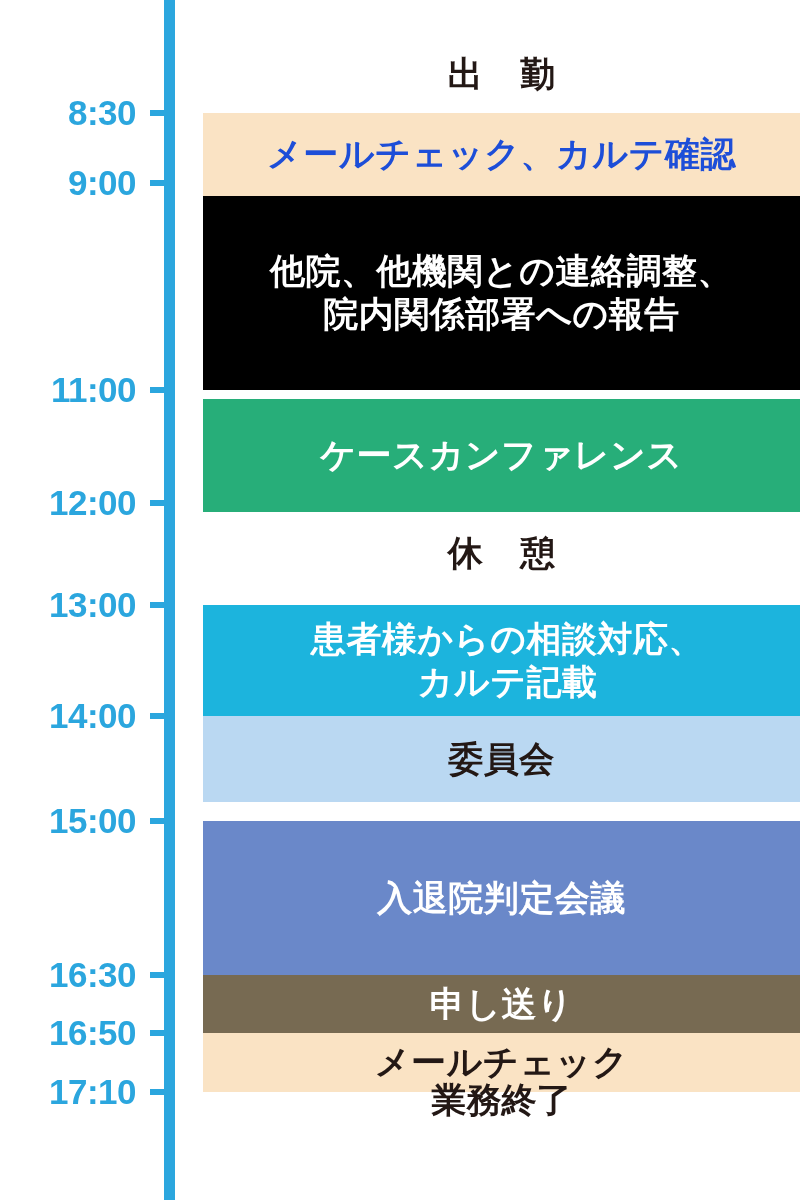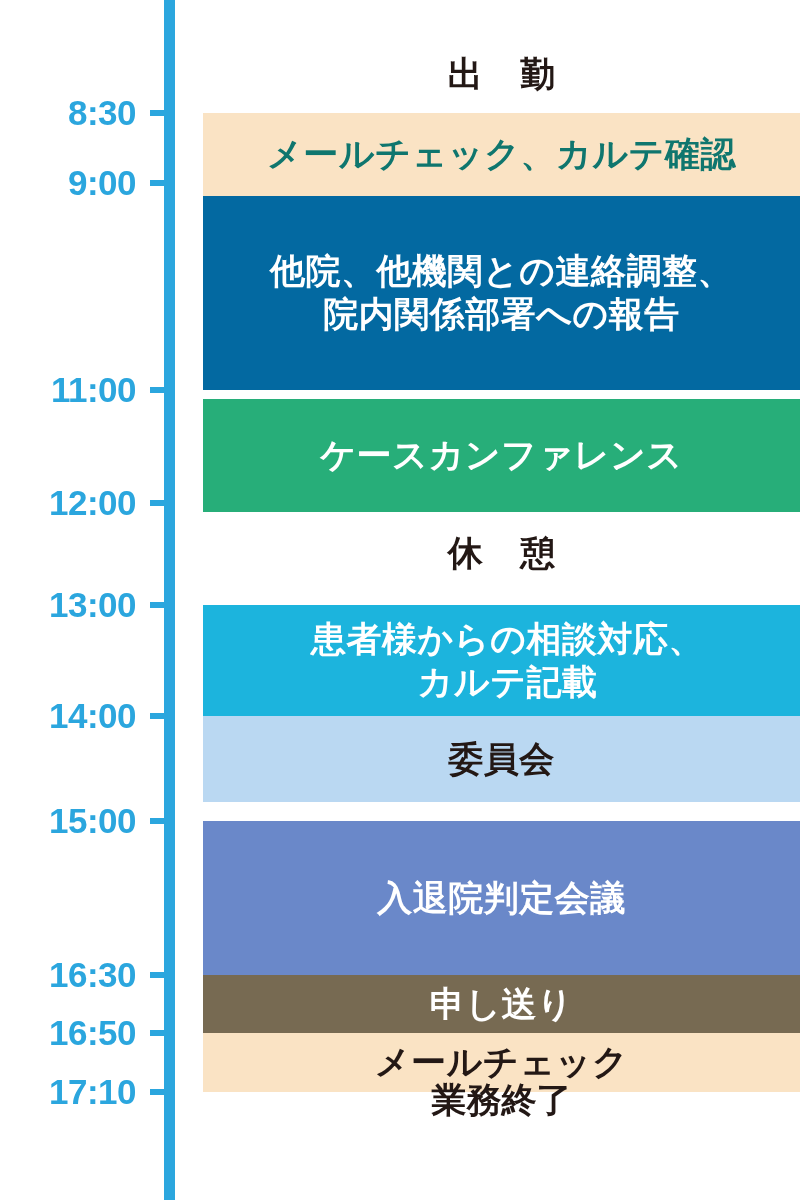--- a/index.html
+++ b/index.html
@@ -152,23 +152,23 @@
       <div class="time-slot" style="top: 1092px;">
         <div class="time-label">17:10</div>
         <div class="tick"></div>
       </div>
     </div>
 
   <div class="caption spaced" style="top:48px;margin-top:8px;">出 勤</div>
 
   <div class="blocks" id="blocks-container">
       <div class="block" style="top: 113px; height: 83px; background: rgb(250, 227, 196);">
-        <div class="block-label" style="color: #0f766e;">メールチェック、カルテ確認</div>
+        <div class="block-label" style="color: #1d4ed8;">メールチェック、カルテ確認</div>
       </div>
-      <div class="block" style="top: 196px; height: 194px; background: #0369a1;">
+      <div class="block" style="top: 196px; height: 194px; background: #000000;">
         <div class="block-label" style="color: rgb(255, 255, 255);">他院、他機関との連絡調整、
 院内関係部署への報告</div>
       </div>
       <div class="block" style="top: 399px; height: 113px; background: rgb(39, 174, 121);">
         <div class="block-label" style="color: rgb(255, 255, 255);">ケースカンファレンス</div>
       </div>
       <div class="block" style="top: 605px; height: 111px; background: rgb(28, 180, 221); padding-left: 12px;">
         <div class="block-label" style="color: rgb(255, 255, 255);">患者様からの相談対応、
 カルテ記載</div>
       </div>

